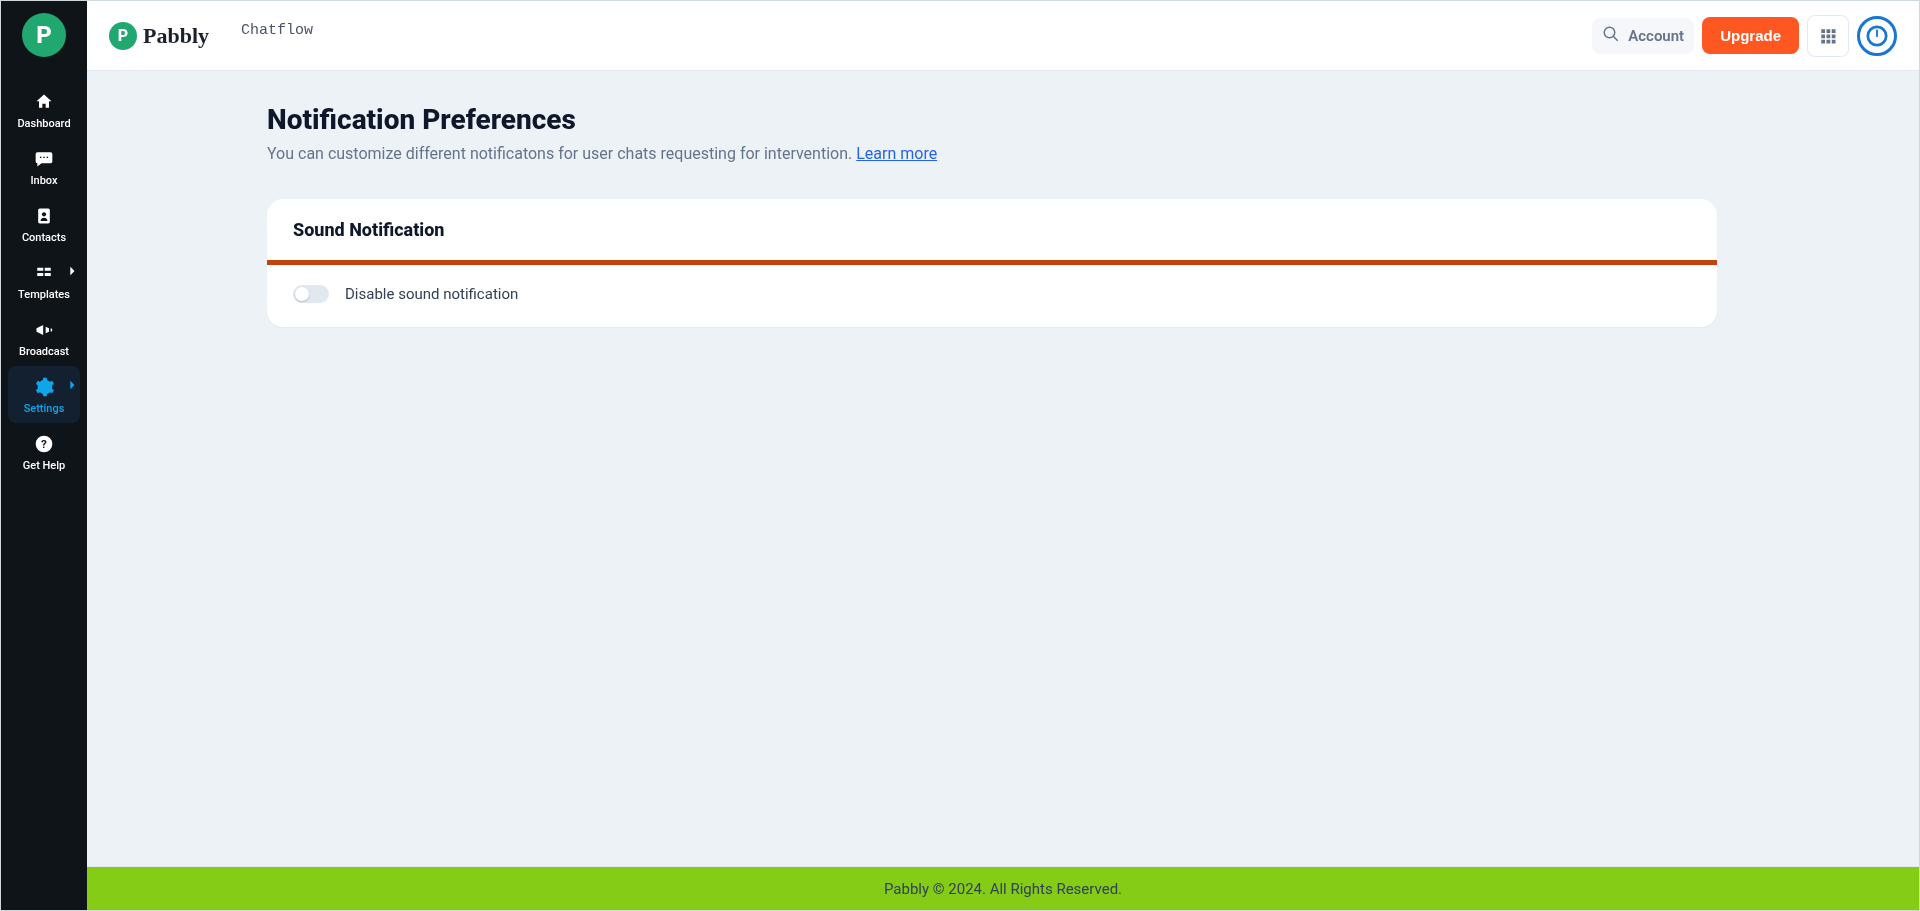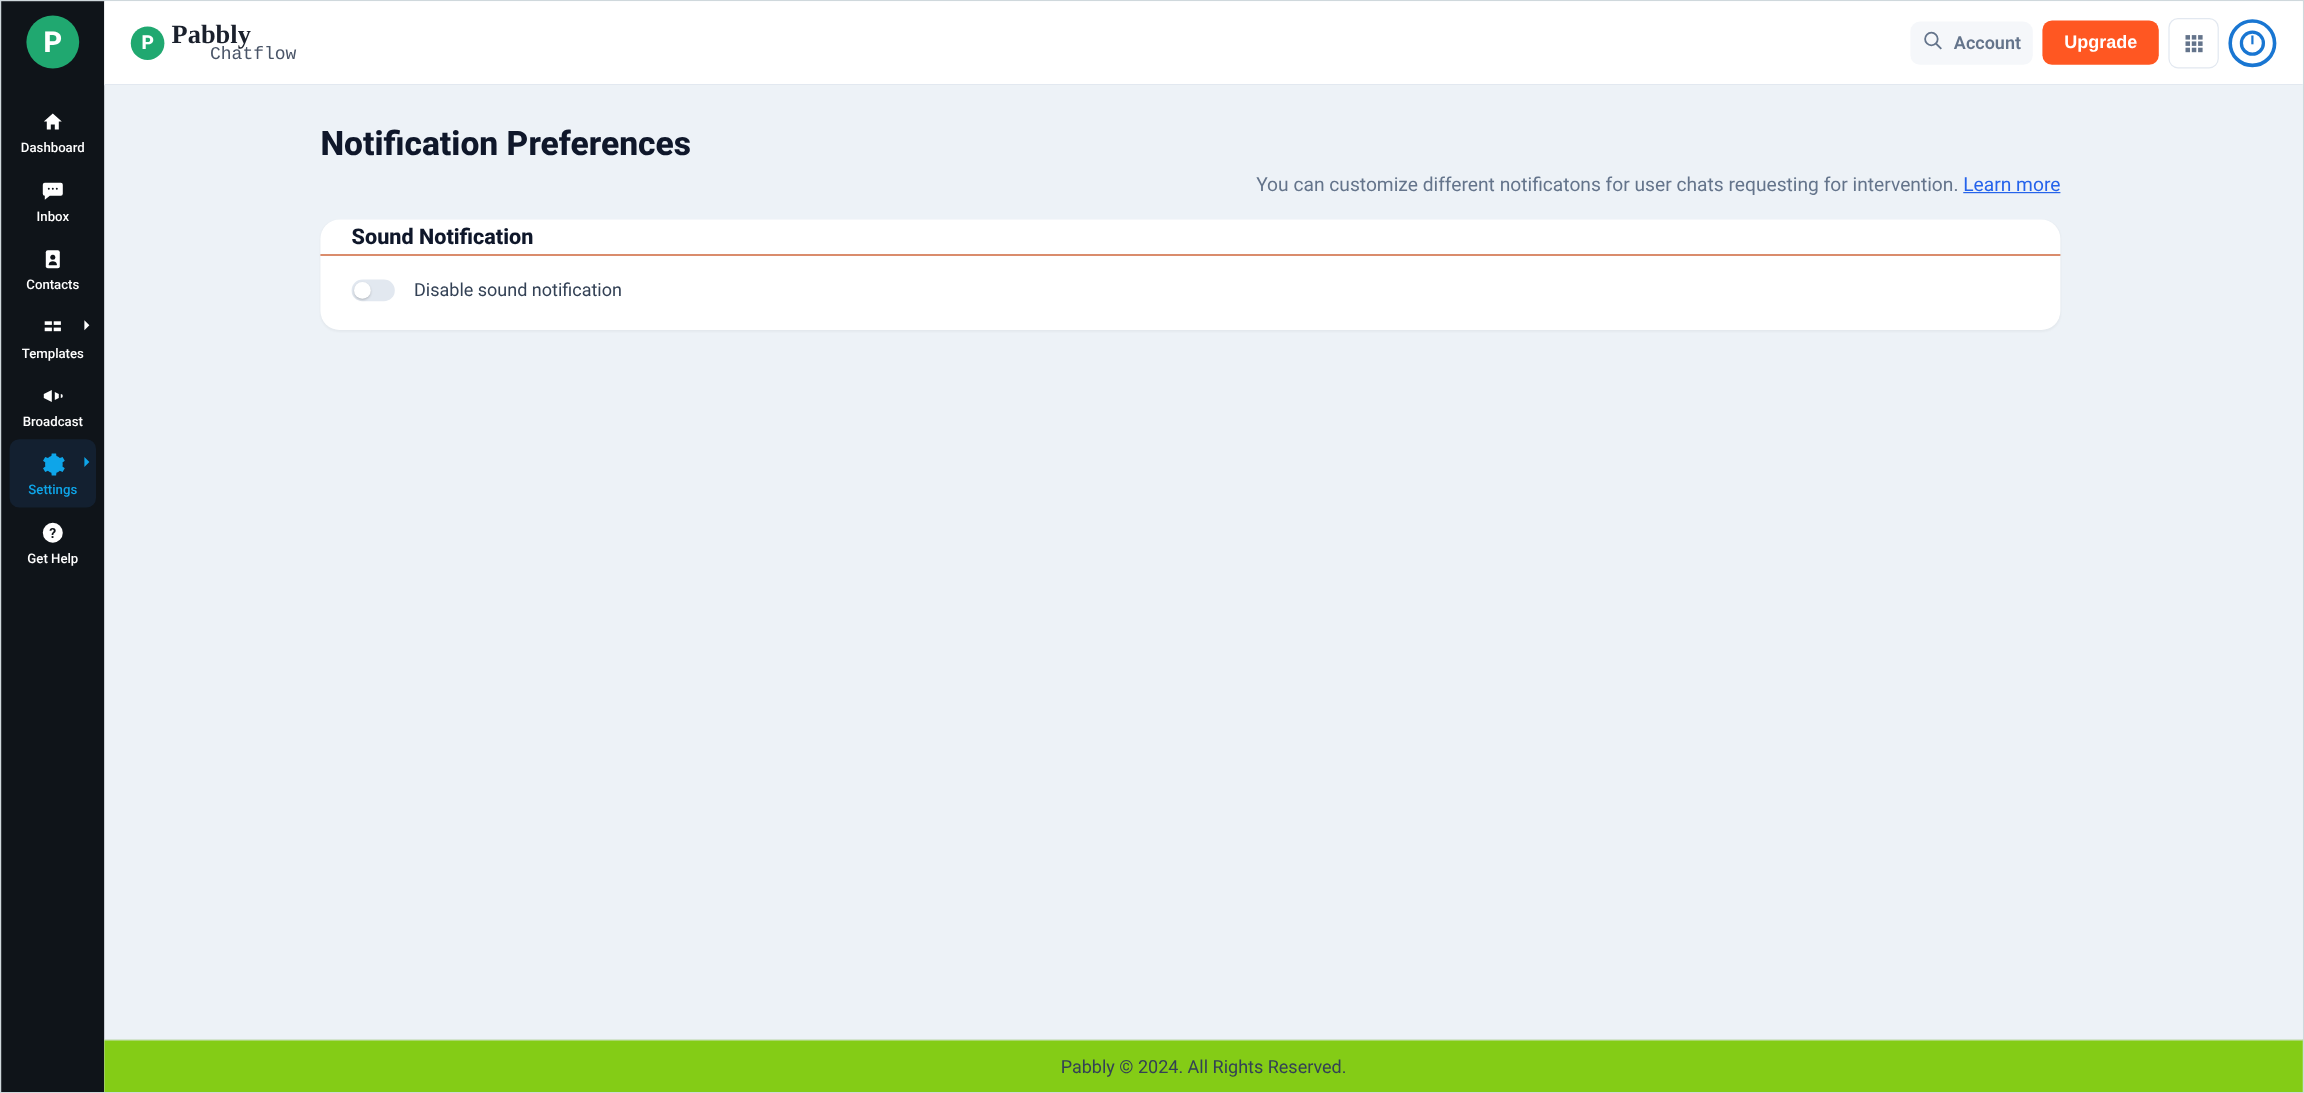--- a/index.html
+++ b/index.html
@@ -13,40 +13,40 @@
 .nav-item.active .nav-label, .nav-item.active .nav-icon { color: #0ea5e9; }
 .nav-icon { color: #fff; font-size: 20px; margin-bottom: 4px; height: 22px; display: flex; align-items: center; justify-content: center; }
 .nav-label { color: #fff; font-size: 11px; font-weight: 500; text-align: center; }
 .nav-chevron { position: absolute; right: 4px; top: 14px; color: #fff; font-size: 10px; }
 .nav-item.active .nav-chevron { color: #0ea5e9; }
 .main { flex: 1; display: flex; flex-direction: column; background: #edf2f7; }
 .header { height: 70px; background: #fff; border-bottom: 1px solid #e2e8f0; display: flex; align-items: center; padding: 0 22px; }
 .brand { display: flex; align-items: center; }
 .brand-mark { width: 28px; height: 28px; background: #20a870; border-radius: 50%; display: flex; align-items: center; justify-content: center; margin-right: 6px; }
 .brand-mark span { color: #fff; font-weight: 800; font-size: 16px; }
-.brand-text { display: flex; flex-direction: column; line-height: 1; }
+.brand-text { display: flex; flex-direction: row; line-height: 1; }
 .brand-name { font-size: 22px; font-weight: 700; color: #1a202c; font-family: Georgia, serif; }
 .brand-sub { font-size: 15px; color: #4a5568; font-family: Liberation Mono, monospace; margin-left: 32px; margin-top: -2px; }
 .header-right { margin-left: auto; display: flex; align-items: center; gap: 8px; }
 .account-row { display: flex; align-items: center; background: #f5f7fa; border-radius: 8px; padding: 7px 10px; gap: 8px; }
 .search-ico { color: #64748b; }
 .account-label { color: #64748b; font-size: 15px; font-weight: 600; }
 .wa-pill { background: #fff; border: 1px solid #e2e8f0; border-radius: 6px; padding: 5px 10px; font-size: 14px; color: #1a202c; }
 .wa-pill b { font-weight: 800; }
 .upgrade-btn { background: #ff5722; color: #fff; border: none; border-radius: 8px; padding: 10px 18px; font-size: 15px; font-weight: 700; cursor: pointer; }
 .apps-btn { width: 42px; height: 42px; border: 1px solid #e2e8f0; border-radius: 8px; background: #fff; display: flex; align-items: center; justify-content: center; cursor: pointer; }
 .avatar-btn { width: 40px; height: 40px; border-radius: 50%; border: 3px solid #1976d2; display: flex; align-items: center; justify-content: center; cursor: pointer; background: #fff; }
 .avatar-btn svg { width: 22px; height: 22px; }
 .content { flex: 1; padding: 32px 0 0 0; overflow: auto; }
 .content-inner { width: 1450px; margin: 0 0 0 180px; }
 .page-title { font-size: 28px; font-weight: 800; color: #0f172a; margin-bottom: 8px; }
-.page-desc { font-size: 16px; color: #64748b; margin-bottom: 20px; text-align: right; }
+.page-desc { font-size: 16px; color: #64748b; margin-bottom: 36px; }
 .page-desc a { color: #2563eb; text-decoration: underline; }
 .card { background: #fff; border-radius: 16px; box-shadow: 0 1px 2px rgba(0,0,0,0.04); }
-.card-header { padding: 4px 26px; border-bottom: 1px solid #c2410c; }
+.card-header { padding: 20px 26px; border-bottom: 5px solid #c2410c; }
 .card-title { font-size: 18px; font-weight: 800; color: #0f172a; }
 .card-body { padding: 20px 26px 24px; display: flex; align-items: center; gap: 16px; }
 .toggle { width: 36px; height: 18px; background: #e2e8f0; border-radius: 999px; position: relative; cursor: pointer; }
 .toggle .knob { width: 14px; height: 14px; background: #fff; border-radius: 50%; position: absolute; left: 2px; top: 2px; box-shadow: 0 1px 2px rgba(0,0,0,0.2); }
 .toggle-label { font-size: 15px; color: #334155; }
 .footer { height: 44px; background: #84cc16; border-top: 1px solid #e2e8f0; display: flex; align-items: center; justify-content: center; font-size: 15px; color: #334155; }
 </style>
 </head>
 <body>
 

